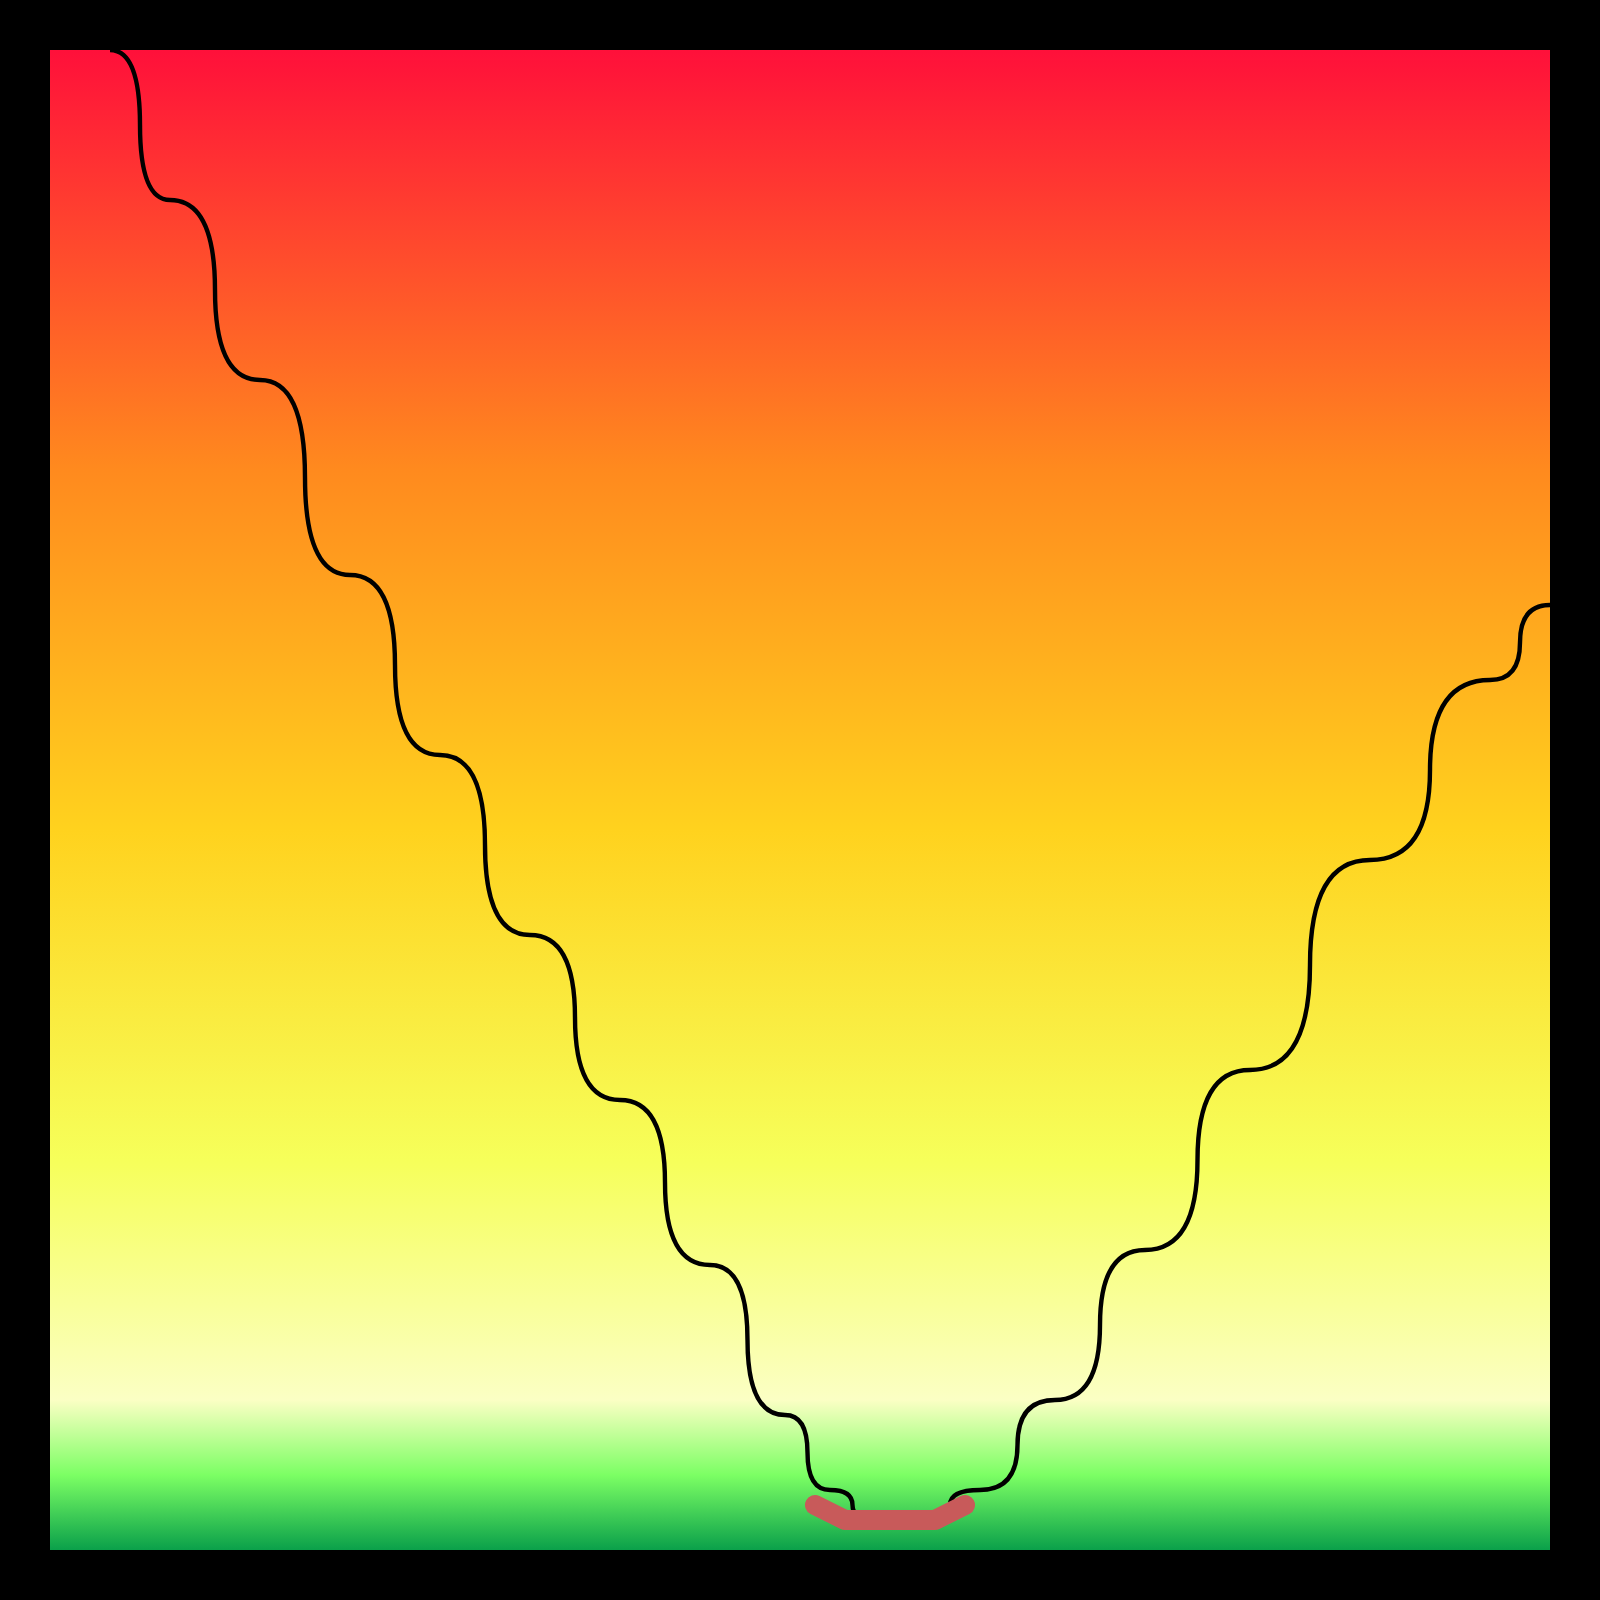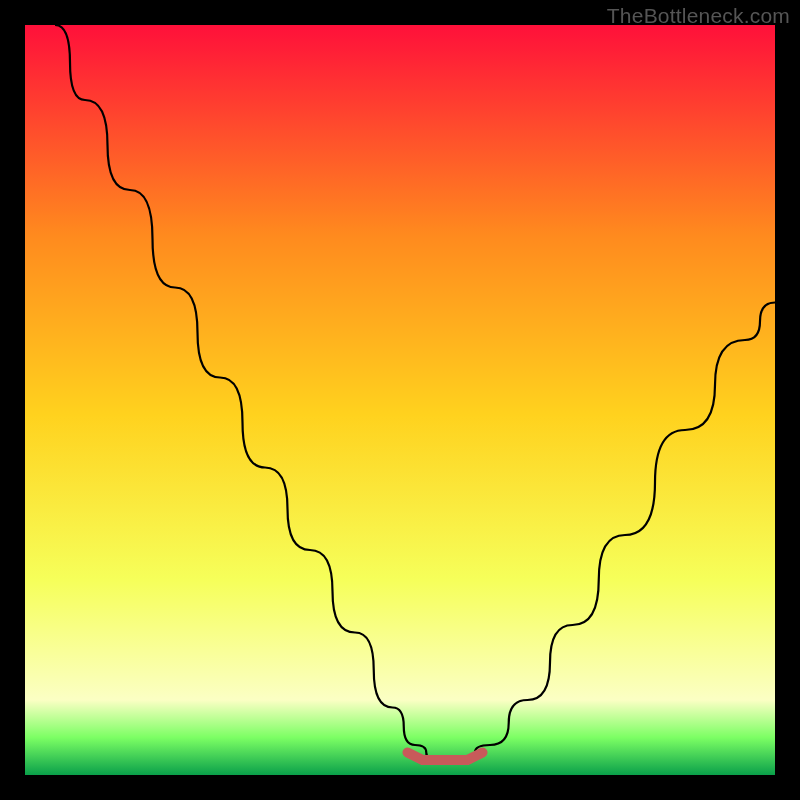--- a/index.html
+++ b/index.html
@@ -57,14 +57,13 @@
       </linearGradient>
     </defs>
     <rect x="0" y="0" width="750" height="750" fill="url(#bgGrad)"></rect>
   </svg>
 
   <svg class="plot-curve" viewBox="0 0 750 750" preserveAspectRatio="none">
     <path id="curvePath" d="M 30 0 Q 45 0 45 37.5 Q 45 75 60 75 Q 82.5 75 82.5 120 Q 82.5 165 105.00000000000001 165 Q 127.5 165 127.5 213.75 Q 127.5 262.5 150 262.5 Q 172.5 262.5 172.5 307.5 Q 172.5 352.5 195 352.5 Q 217.5 352.5 217.5 397.5 Q 217.5 442.5 240 442.5 Q 262.5 442.5 262.5 483.75 Q 262.5 525 285 525 Q 307.5 525 307.5 566.25 Q 307.5 607.5 330 607.5 Q 348.75 607.5 348.75 645 Q 348.75 682.5 367.5 682.5 Q 378.75 682.5 378.75 701.25 Q 378.75 720 390 720 Q 401.25 720 401.25 727.5 Q 401.25 735 412.50000000000006 735 Q 423.75 735 423.75 735 Q 423.75 735 434.99999999999994 735 Q 450 735 450 727.5 Q 450 720 465 720 Q 483.75 720 483.75 697.5 Q 483.75 675 502.50000000000006 675 Q 525 675 525 637.5 Q 525 600 547.5 600 Q 573.75 600 573.75 555 Q 573.75 510 600 510 Q 630 510 630 457.5 Q 630 405 660 405 Q 690 405 690 360 Q 690 315.00000000000006 720 315.00000000000006 Q 735 315.00000000000006 735 296.25 Q 735 277.5 750 277.5" fill="none" stroke="#000000" stroke-width="2.2"></path>
     <path id="bandPath" d="M 382.5 727.5 L 397.5 735 L 412.50000000000006 735 L 427.49999999999994 735 L 442.5 735 L 457.5 727.5" fill="none" stroke="#c85a5a" stroke-width="10" stroke-linecap="round" stroke-linejoin="round"></path>
   </svg>
 
-  <div class="watermark">TheBottleneck.com</div>
 </div>
 
 </body></html>

